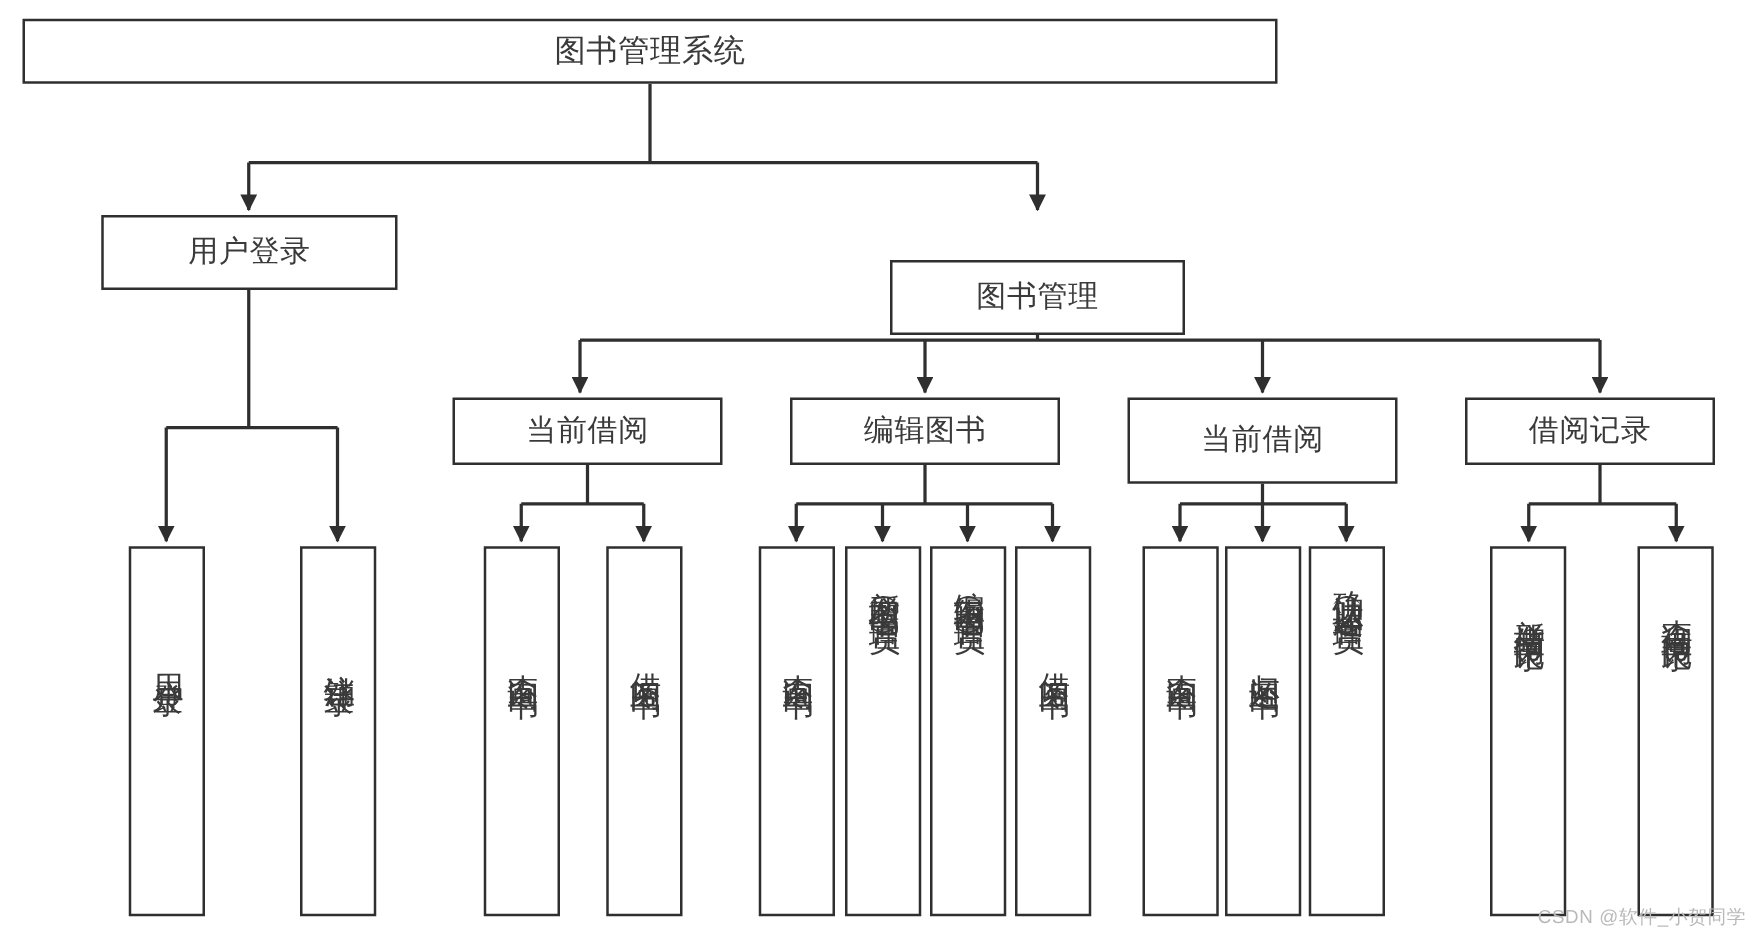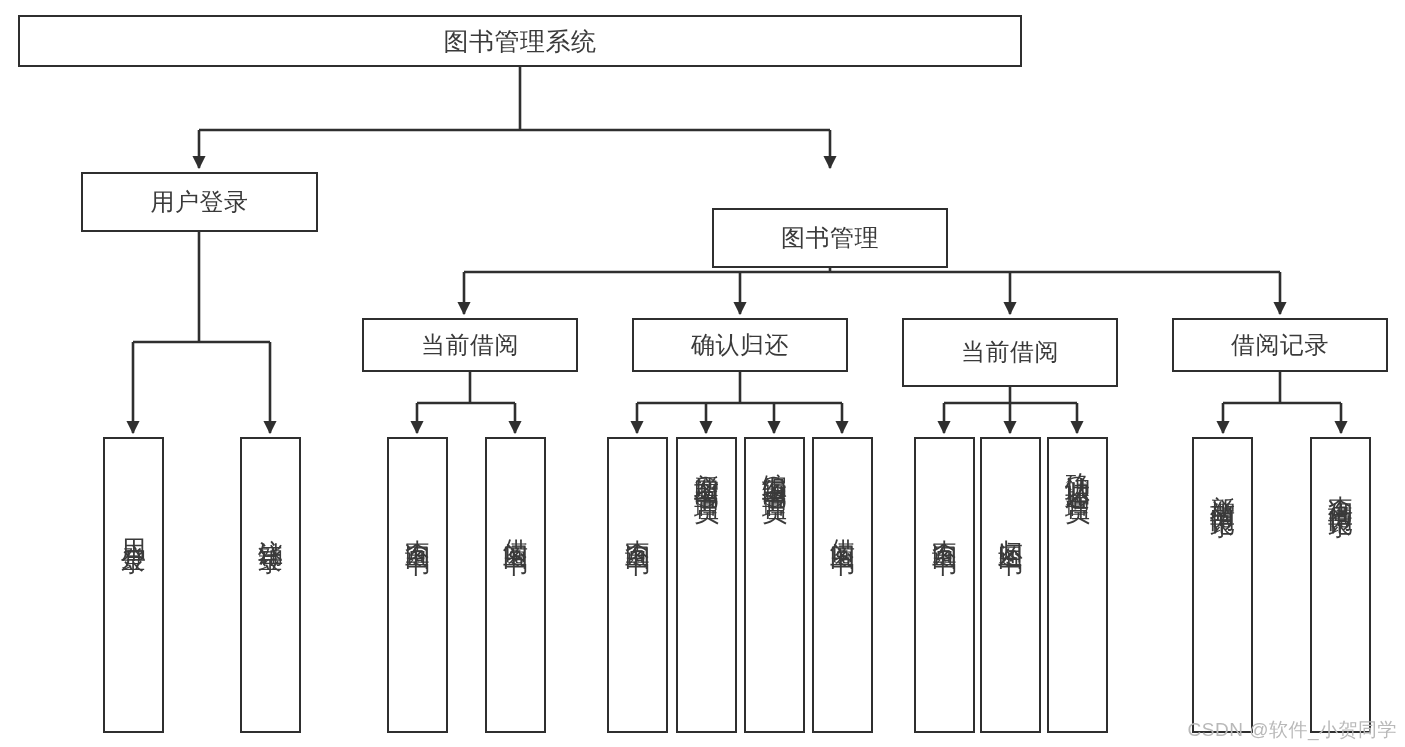--- a/index.html
+++ b/index.html
@@ -70,21 +70,21 @@
   .node.vert.mid .node-label {
     padding-top: 32px;
   }
   .node.vert.tall .node-label {
     padding-top: 10px;
   }
   #watermark {
     position: absolute;
     right: 8px;
     bottom: 4px;
-    font-size: 19px;
+    font-size: 15px;
     color: #b9b9b9;
     letter-spacing: 0.5px;
     white-space: nowrap;
     z-index: 5;
   }
 </style>
 </head>
 <body>
 
 <div id="diagram-canvas">
@@ -149,28 +149,28 @@
 
   <div class="node horiz" style="left:712px; top:172px; width:236px; height:60px;margin-top:36px;">
     <span class="node-label">图书管理</span>
   </div>
 
   <div class="node horiz" style="left:362px; top:318px; width:216px; height:54px;">
     <span class="node-label">当前借阅</span>
   </div>
 
   <div class="node horiz" style="left:632px; top:318px; width:216px; height:54px;">
-    <span class="node-label">确认归还</span>
+    <span class="node-label">编辑图书</span>
   </div>
 
   <div class="node horiz" style="left:902px; top:318px; width:216px; height:69px;">
     <span class="node-label">当前借阅</span>
   </div>
 
-  <div class="node horiz" style="left:1172px; top:318px; width:216px; height:54px;">
+  <div class="node horiz" style="left:1172px; top:318px; width:200px; height:54px;">
     <span class="node-label">借阅记录</span>
   </div>
 
   <div class="node vert short" style="left:103px; top:437px; width:61px; height:296px;">
     <span class="node-label">用户登录</span>
   </div>
 
   <div class="node vert short" style="left:240px; top:437px; width:61px; height:296px;">
     <span class="node-label">注销登录</span>
   </div>

